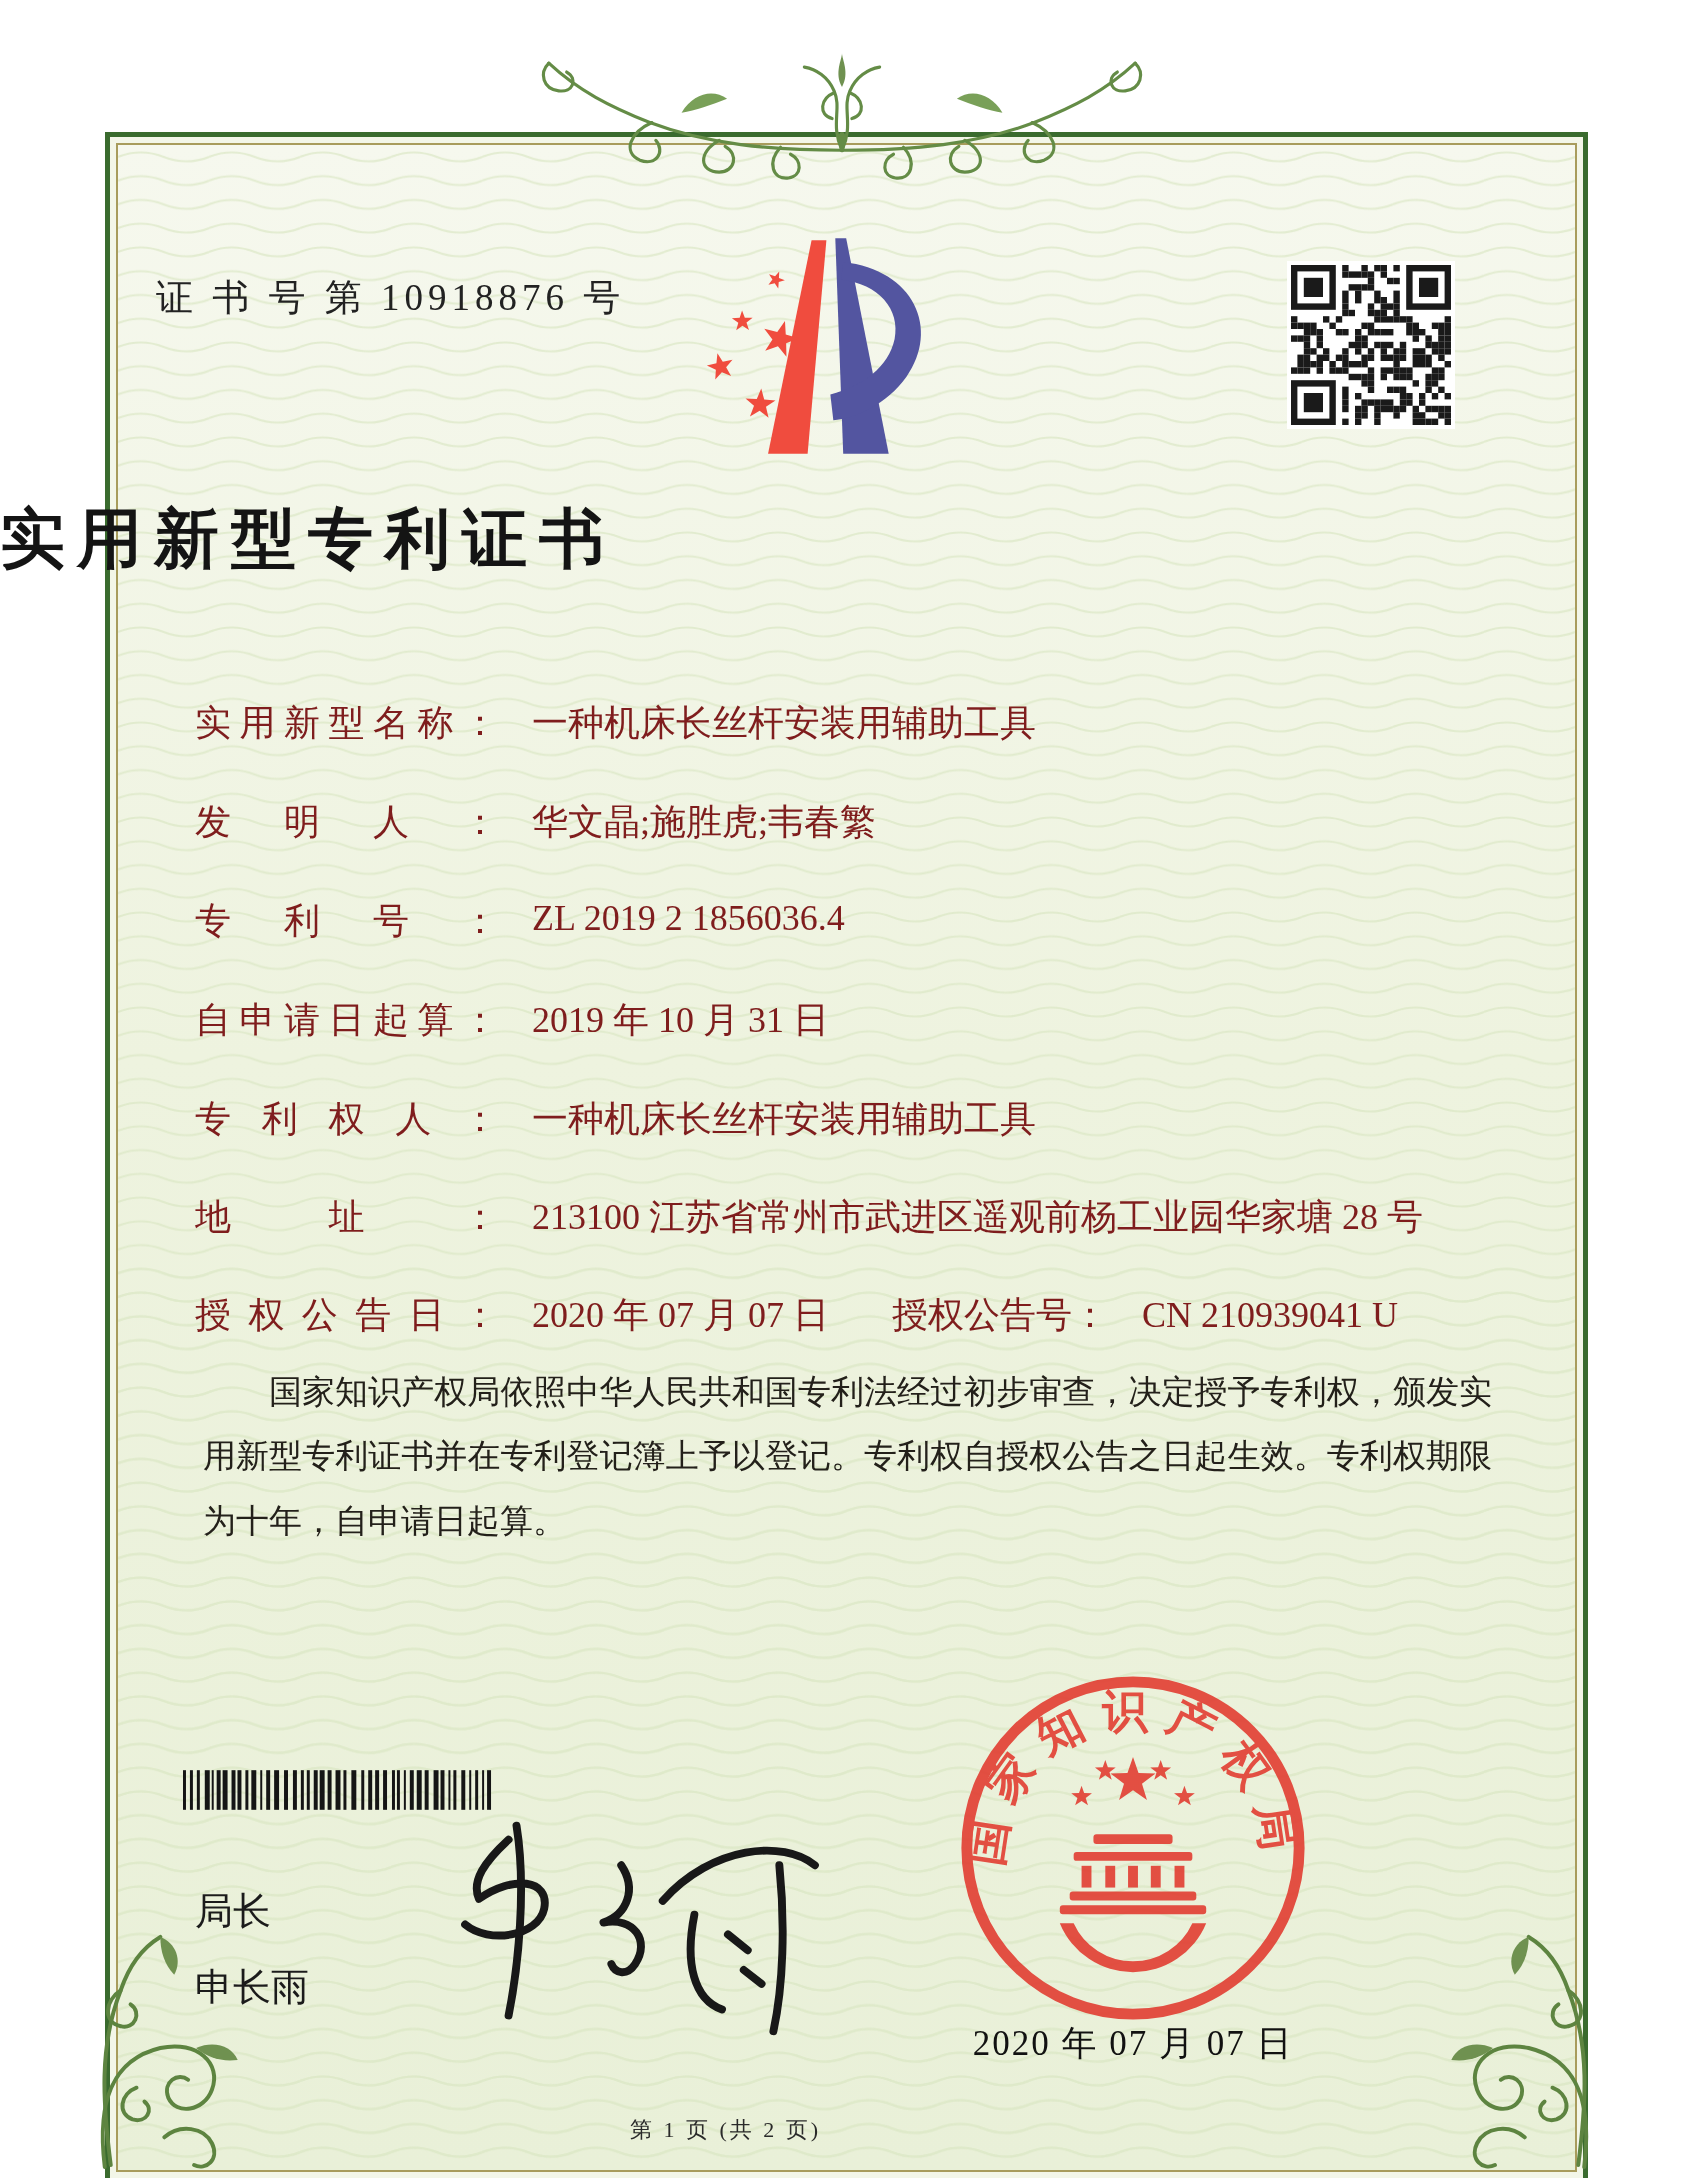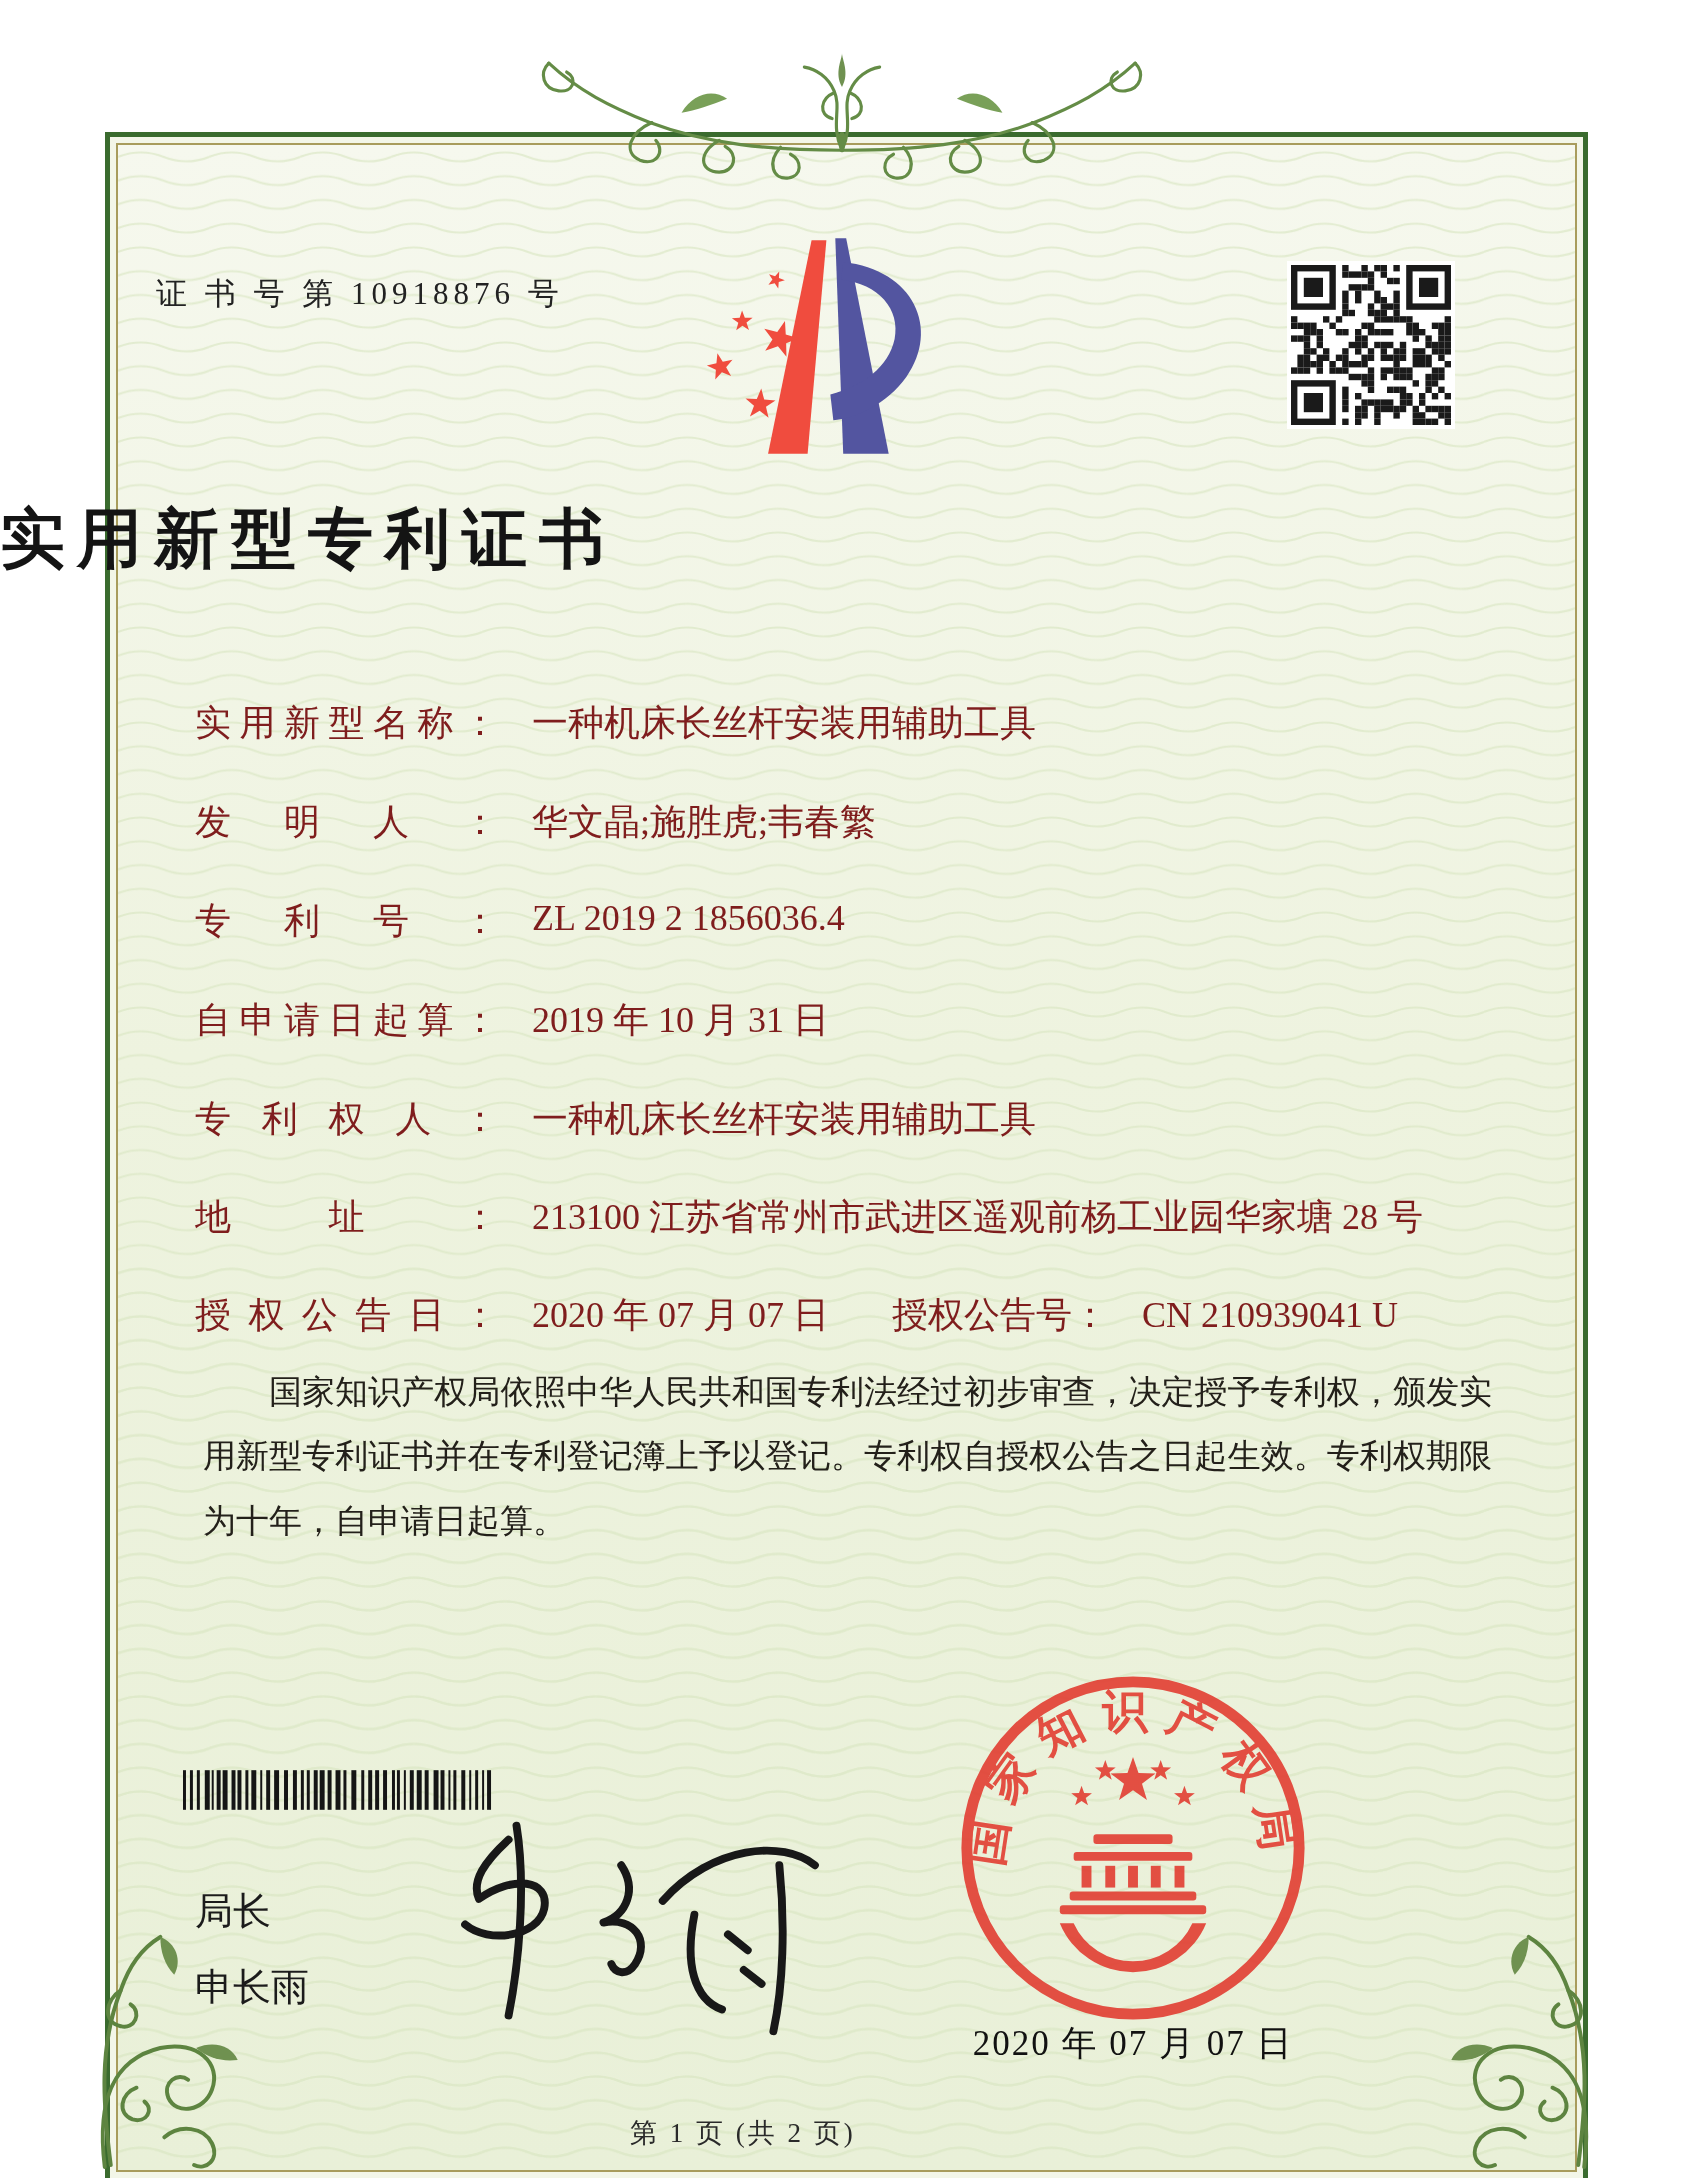--- a/index.html
+++ b/index.html
@@ -12,21 +12,21 @@
     position:absolute;left:105px;top:132px;width:1473px;height:2041px;
     border:5px solid #3a6b2e;background:#f3f6e8;
   }
   .frame-inner{
     position:absolute;inset:6px;border:2px solid #a89c5c;overflow:hidden;
     background:linear-gradient(180deg,#f6f8ee 0%,#eef3df 45%,#e9f0d8 100%);
   }
   .watermark{position:absolute;inset:0;width:100%;height:100%;opacity:.65;}
   .content{position:absolute;inset:0;}
   .cert-no{
-    position:absolute;left:156px;top:273px;font-size:31px;letter-spacing:5px;color:#222;
+    position:absolute;left:156px;top:273px;font-size:37px;letter-spacing:5px;color:#222;
   }
   .logo{position:absolute;left:685px;top:228px;}
   .qr{position:absolute;left:1287px;top:261px;background:#fff;padding:4px;}
   .title{
     position:absolute;left:0;top:495px;width:100%;text-align:left;
     font-size:65px;font-weight:700;letter-spacing:12px;color:#141414;
   }
   .row{position:absolute;left:195px;font-size:36px;white-space:nowrap;color:#7f1d1d;}
   .flabel{
     display:inline-block;width:303px;text-align:justify;text-align-last:justify;
@@ -43,21 +43,21 @@
   .director{position:absolute;left:195px;font-size:38px;font-family:Liberation Sans, sans-serif;color:#1b1b1b;}
   .director.t1{top:1886px;}
   .director.t2{top:1962px;}
   .signature{position:absolute;left:368px;top:1804px;}
   .seal{position:absolute;left:952px;top:1667px;}
   .seal-date{
     position:absolute;left:952px;top:2020px;width:362px;text-align:center;
     font-size:35px;letter-spacing:2px;color:#111;
   }
   .footer{
-    position:absolute;left:630px;top:2115px;font-size:27px;letter-spacing:3px;color:#2a2a2a;
+    position:absolute;left:630px;top:2115px;font-size:22px;letter-spacing:3px;color:#2a2a2a;
   }
   .ornament{position:absolute;}
   .orn-top{left:533px;top:51px;}
   .orn-bl{left:77px;top:1929px;}
   .orn-br{left:1364px;top:1929px;}
 </style>
 </head>
 <body>
 
 <div class="frame">

